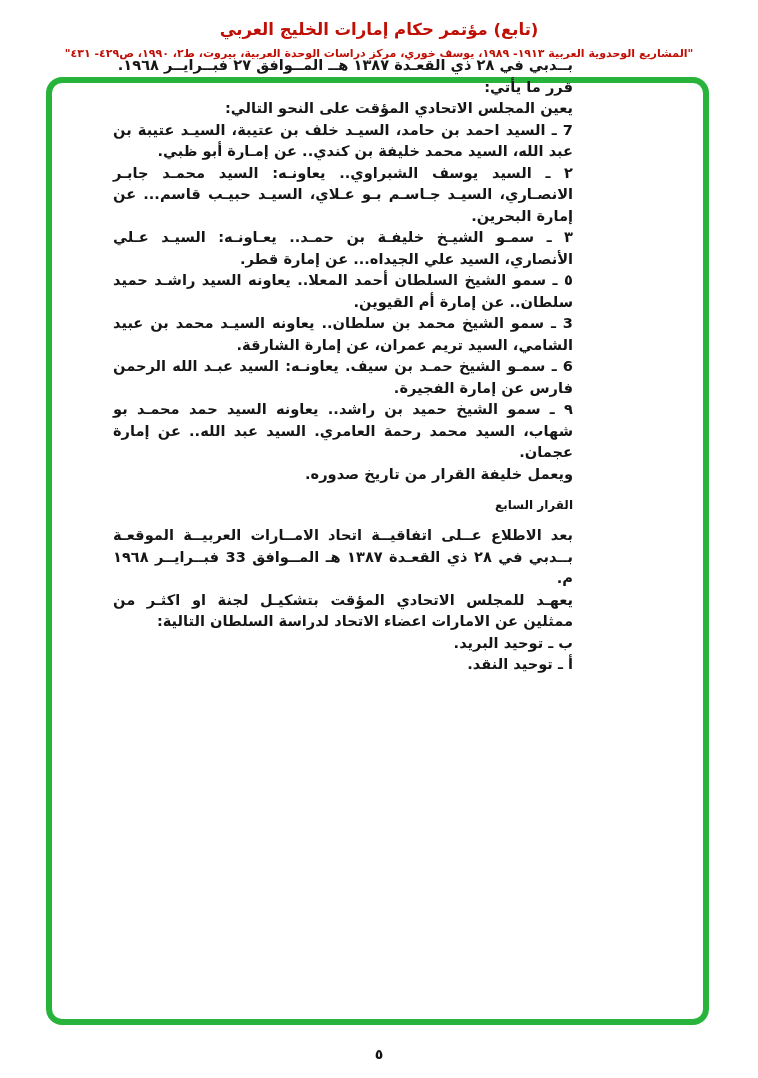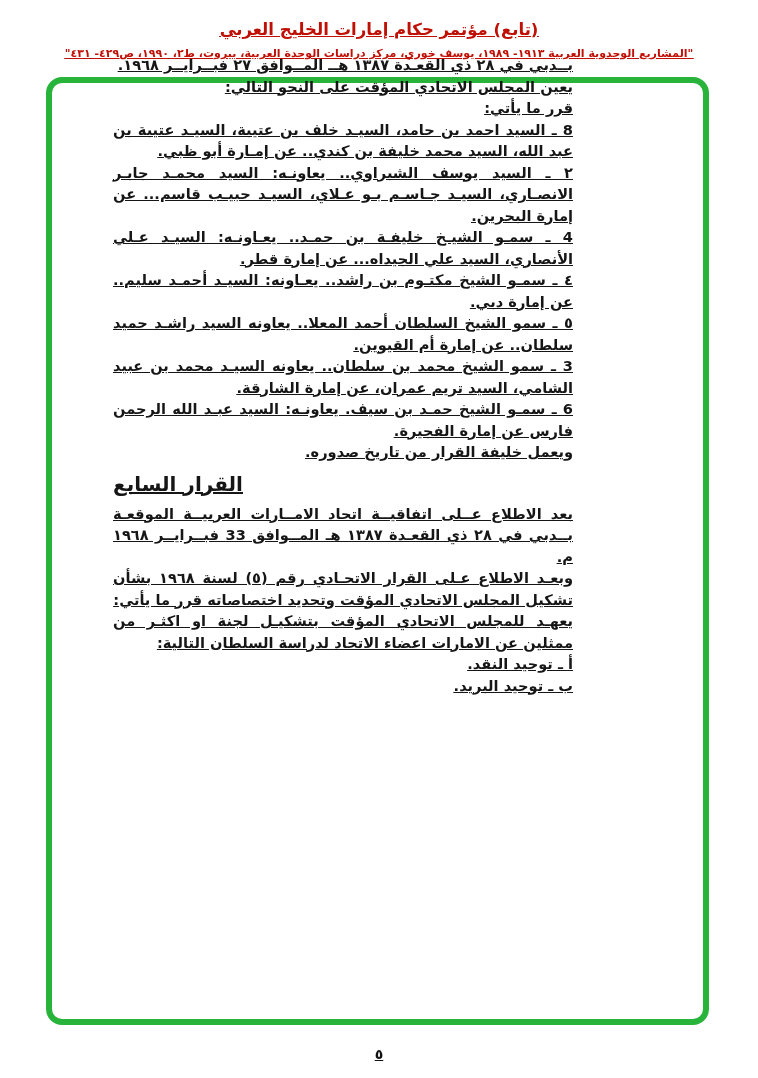--- a/index.html
+++ b/index.html
@@ -1,20 +1,20 @@
 <!DOCTYPE html>
 <html lang="ar" style="--header_red: #c01005; --frame_green: #28b43a; --text_black: #161616;"><head>
 <meta charset="utf-8">
 <style>
   :root{
     --header_red:#c01005;
     --frame_green:#28b43a;
     --text_black:#161616;
   }
-  *{box-sizing:border-box;text-decoration:underline;}
+  *{box-sizing:border-box;}
   html,body{margin:0;padding:0;}
   body{
     width:758px;height:1078px;
     background:#ffffff;
     font-family:"DejaVu Sans",sans-serif;
     position:relative;
     overflow:hidden;
   }
   .page-header{
     direction:rtl;
@@ -52,23 +52,23 @@
     font-weight:700;
     font-size:14.6px;
   }
   .text-column p{
     margin:0;
     line-height:21.5px;
     text-align:justify;
   }
   .section-heading{
     margin:10px 0 8px 0;
-    font-size:20px;
+    font-size:12px;
     font-weight:700;
-    text-align:left;
+    text-align:right;
     line-height:22px;
   }
   .page-number{
     position:absolute;
     left:0;top:1046px;
     width:758px;
     text-align:center;
     font-size:14px;
     font-weight:700;
     color:#111111;
@@ -79,33 +79,32 @@
 
 <header class="page-header">
   <h1 class="page-title">(تابع) مؤتمر حكام إمارات الخليج العربي</h1>
   <div class="page-source">"المشاريع الوحدوية العربية ١٩١٣- ١٩٨٩، يوسف خوري، مركز دراسات الوحدة العربية، بيروت، ط٢، ١٩٩٠، ص٤٢٩- ٤٣١"</div>
 </header>
 
 <div class="green-frame"></div>
 
 <div class="text-column">
   <p>بــدبي في ٢٨ ذي القعـدة ١٣٨٧ هــ المــوافق ٢٧ فبــرايــر ١٩٦٨.</p>
+  <p>قرر ما يأتي:</p>
   <p>يعين المجلس الاتحادي المؤقت على النحو التالي:</p>
-  <p>قرر ما يأتي:</p>
-  <p>8 ـ السيد احمد بن حامد، السيـد خلف بن عتيبة، السيـد عتيبة بن عبد الله، السيد محمد خليفة بن كندي.. عن إمـارة أبو ظبي.</p>
+  <p>7 ـ السيد احمد بن حامد، السيـد خلف بن عتيبة، السيـد عتيبة بن عبد الله، السيد محمد خليفة بن كندي.. عن إمـارة أبو ظبي.</p>
   <p>٢ ـ السيد يوسف الشبراوي.. يعاونـه: السيد محمـد جابـر الانصـاري، السيـد جـاسـم بـو عـلاي، السيـد حبيـب قاسم... عن إمارة البحرين.</p>
-  <p>4 ـ سمـو الشيـخ خليفـة بن حمـد.. يعـاونـه: السيـد عـلي الأنصاري، السيد علي الجيداه... عن إمارة قطر.</p>
-  <p>٤ ـ سمـو الشيخ مكتـوم بن راشد.. يعـاونه: السيـد أحمـد سليم.. عن إمارة دبي.</p>
+  <p>٣ ـ سمـو الشيـخ خليفـة بن حمـد.. يعـاونـه: السيـد عـلي الأنصاري، السيد علي الجيداه... عن إمارة قطر.</p>
   <p>٥ ـ سمو الشيخ السلطان أحمد المعلا.. يعاونه السيد راشـد حميد سلطان.. عن إمارة أم القيوين.</p>
   <p>3 ـ سمو الشيخ محمد بن سلطان.. يعاونه السيـد محمد بن عبيد الشامي، السيد تريم عمران، عن إمارة الشارقة.</p>
   <p>6 ـ سمـو الشيخ حمـد بن سيف. يعاونـه: السيد عبـد الله الرحمن فارس عن إمارة الفجيرة.</p>
+  <p>٩ ـ سمو الشيخ حميد بن راشد.. يعاونه السيد حمد محمـد بو شهاب، السيد محمد رحمة العامري. السيد عبد الله.. عن إمارة عجمان.</p>
   <p>ويعمل خليفة القرار من تاريخ صدوره.</p>
 
   <h2 class="section-heading">القرار السابع</h2>
 
   <p>بعد الاطلاع عــلى اتفاقيــة اتحاد الامــارات العربيــة الموقعـة بــدبي في ٢٨ ذي القعـدة ١٣٨٧ هـ المــوافق 33 فبــرايــر ١٩٦٨ م.</p>
-  <p>وبعـد الاطلاع عـلى القرار الاتحـادي رقم (٥) لسنة ١٩٦٨ بشأن تشكيل المجلس الاتحادي المؤقت وتحديد اختصاصاته قرر ما يأتي:</p>
   <p>يعهـد للمجلس الاتحادي المؤقت بتشكيـل لجنة او اكثـر من ممثلين عن الامارات اعضاء الاتحاد لدراسة السلطان التالية:</p>
+  <p>ب ـ توحيد البريد.</p>
   <p>أ ـ توحيد النقد.</p>
-  <p>ب ـ توحيد البريد.</p>
 </div>
 
 <div class="page-number">٥</div>
 
 </body></html>

